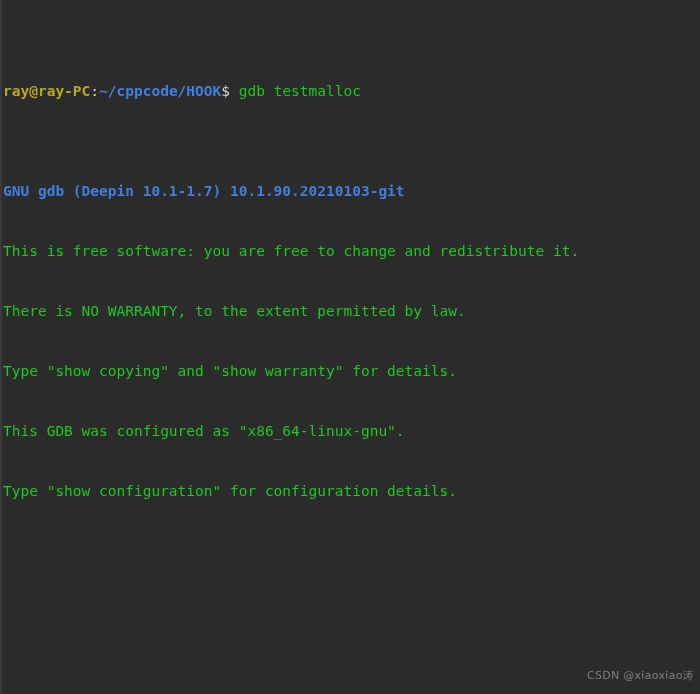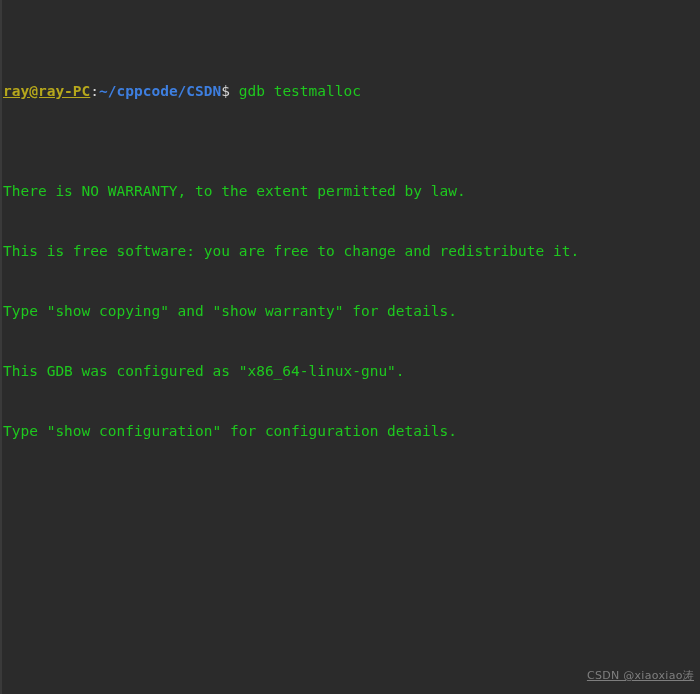--- a/index.html
+++ b/index.html
@@ -36,48 +36,48 @@
   }
   .line {
     height: 20px;
     padding-left: 3px;
     white-space: pre;
     color: #1ec81e;
   }
   
   .c-green   { color: #1ec81e; }
   .c-bblue   { color: #3e7fe0; font-weight: bold; }
-  .c-yellow  { color: #b7a81c; font-weight: bold; text-decoration: underline; }
+  .c-yellow  { color: #b7a81c; font-weight: bold; }
   .c-white   { color: #d6d6d6; }
   #watermark {
     position: absolute;
     right: 6px;
     bottom: 8px;
     color: #8d8d8d;
     font-family: "DejaVu Sans", "Liberation Sans", sans-serif;
     font-size: 11px;
     letter-spacing: 0.3px;
     opacity: 0.85;
-    text-decoration: underline;
   }
 </style>
 </head>
 <body>
 
 <div id="terminal">
   <div id="left-edge"></div>
 
   <div id="screen">
 
     
-    <div class="line"><span class="c-yellow">ray@ray-PC</span><span class="c-white">:</span><span class="c-bblue">~/cppcode/CSDN</span><span class="c-white">$</span><span class="c-green"> gdb testmalloc</span></div>
+    <div class="line"><span class="c-yellow">ray@ray-PC</span><span class="c-white">:</span><span class="c-bblue">~/cppcode/HOOK</span><span class="c-white">$</span><span class="c-green"> gdb testmalloc</span></div>
 
     
+    <div class="line"><span class="c-bblue">GNU gdb (Deepin 10.1-1.7) 10.1.90.20210103-git</span></div>
+    <div class="line">This is free software: you are free to change and redistribute it.</div>
     <div class="line">There is NO WARRANTY, to the extent permitted by law.</div>
-    <div class="line">This is free software: you are free to change and redistribute it.</div>
     <div class="line">Type "show copying" and "show warranty" for details.</div>
     <div class="line">This GDB was configured as "x86_64-linux-gnu".</div>
     <div class="line">Type "show configuration" for configuration details.</div>
     
     
     
     
     
     
     

